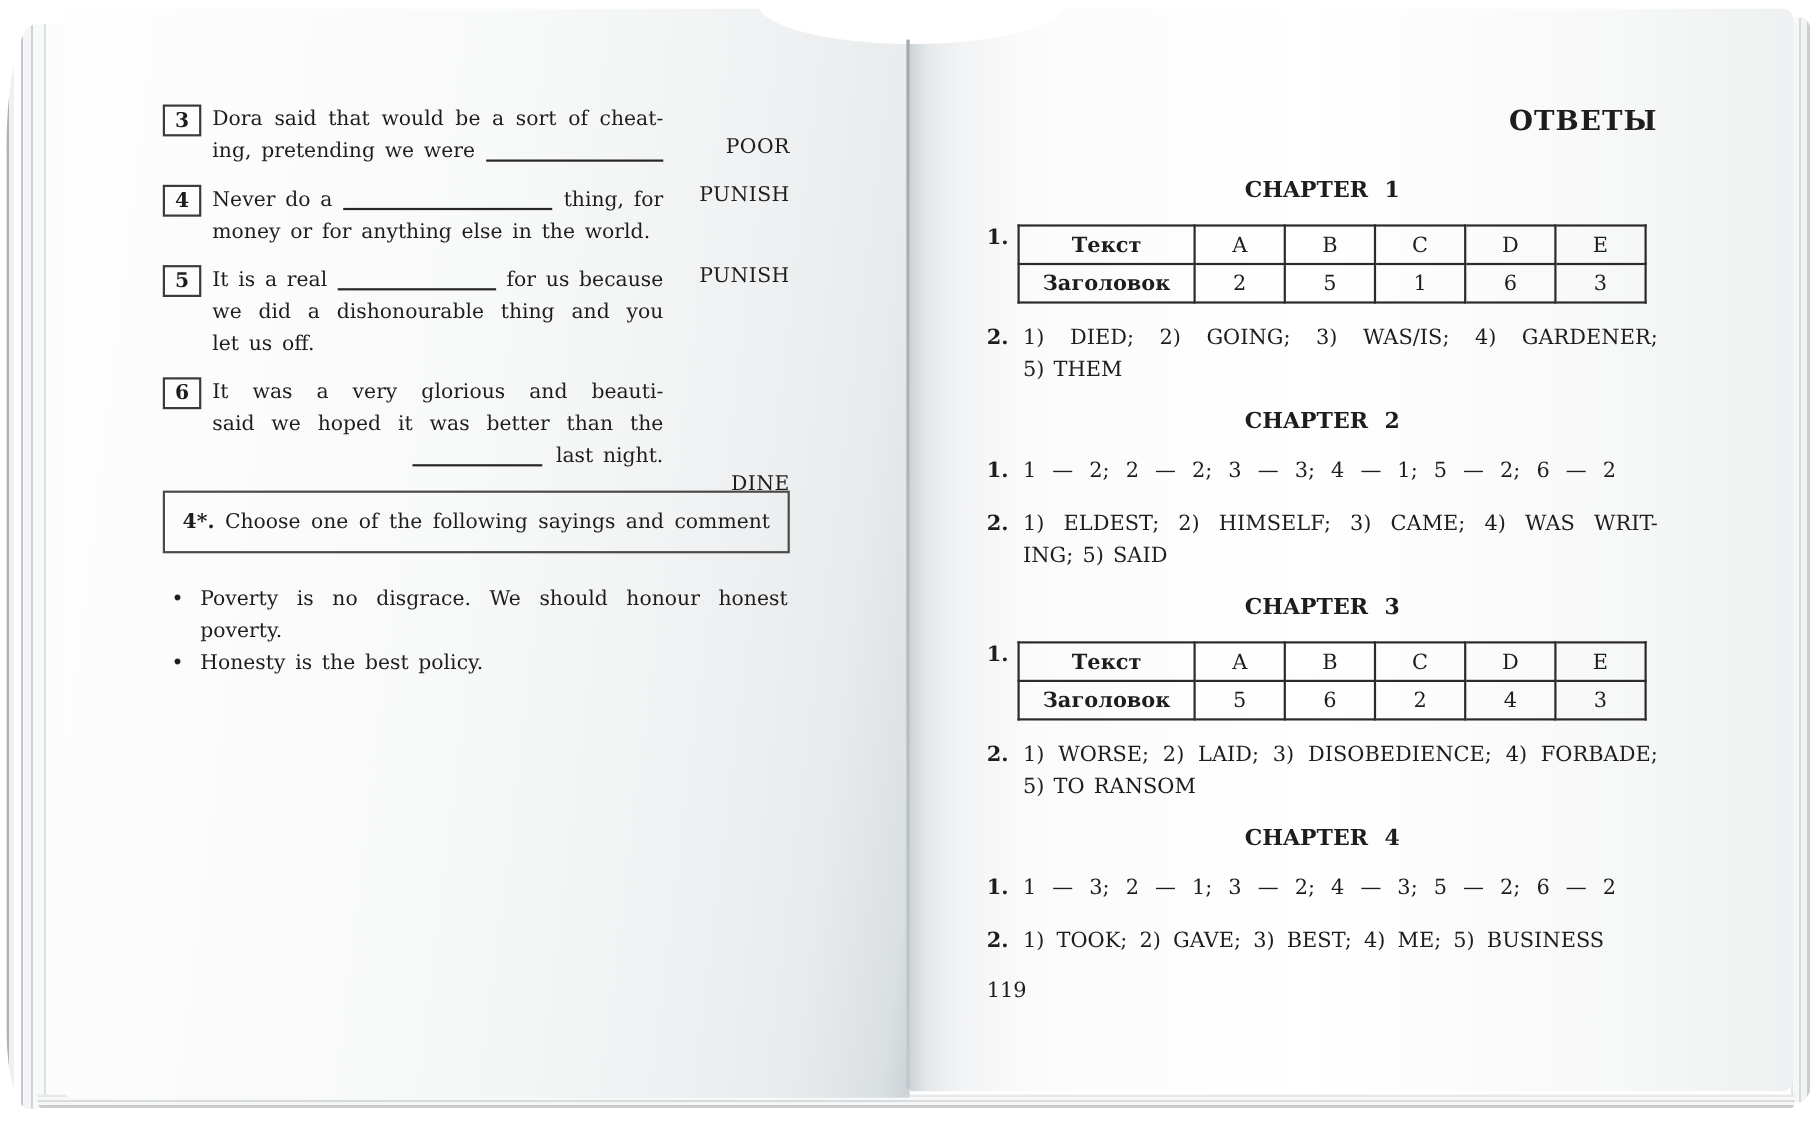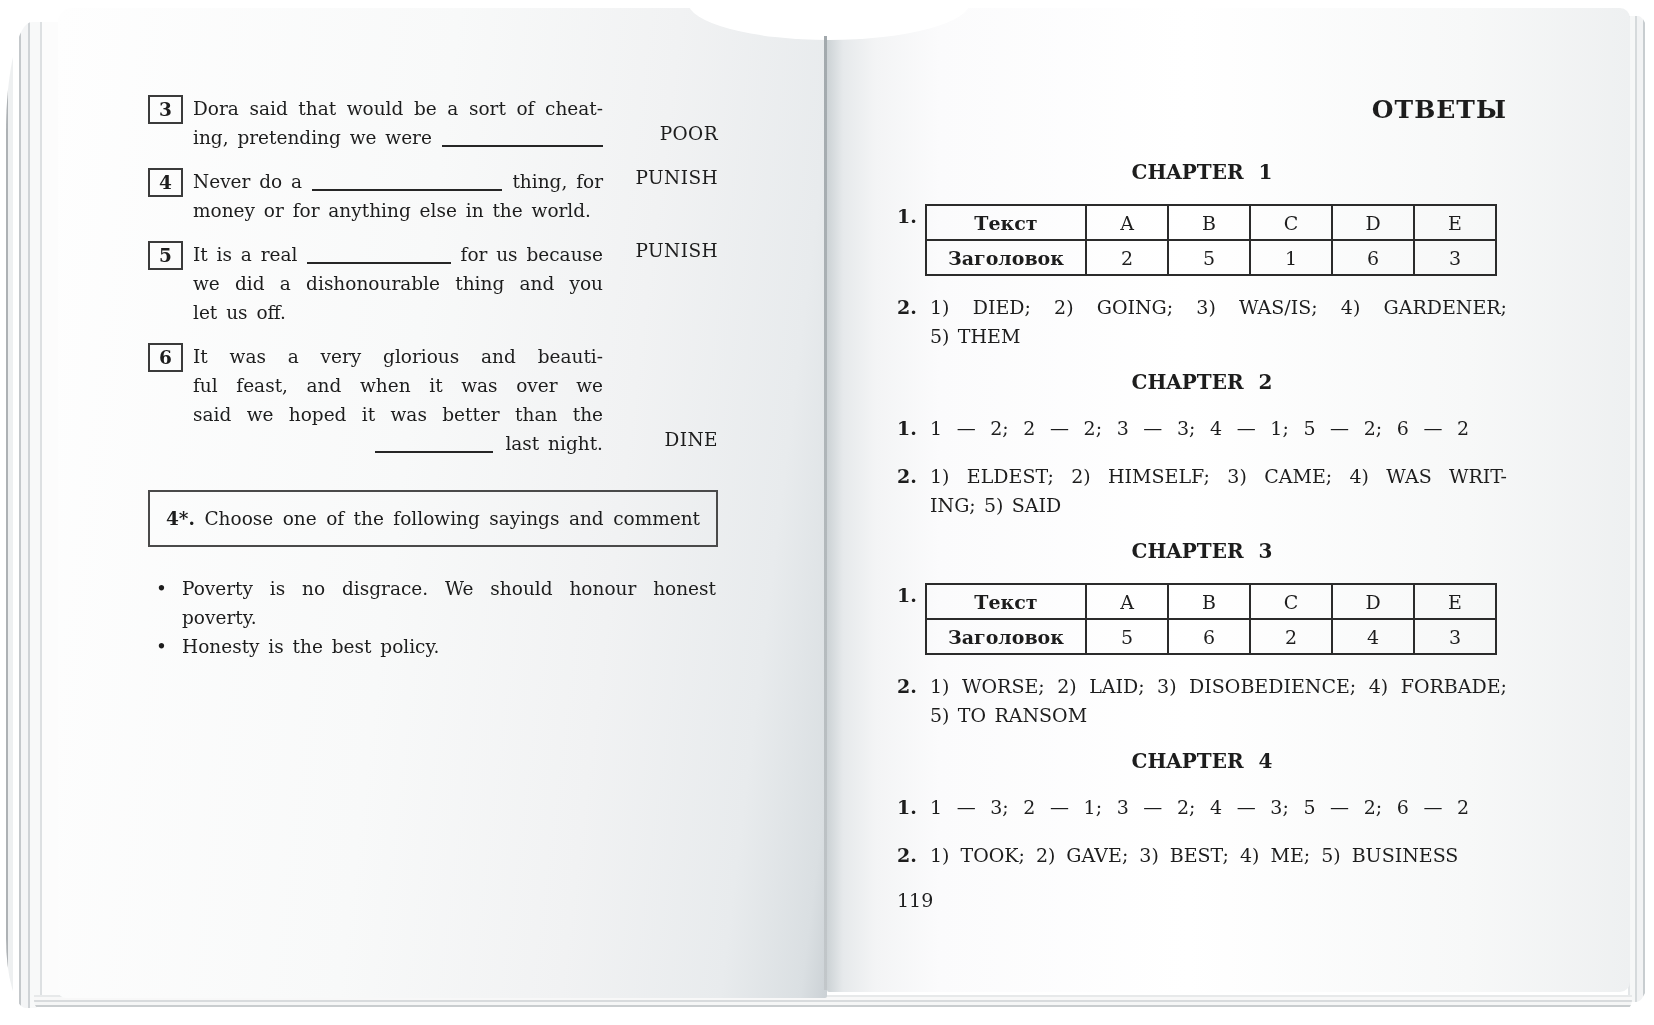--- a/index.html
+++ b/index.html
@@ -32,21 +32,21 @@
   .numbox { flex:none; width:31px; height:25px; border:2px solid #3b3b3b; display:flex; align-items:center; justify-content:center;
     font-weight:bold; font-size:18.5px; margin-top:1px; background:transparent; }
   .exbody { width:410px; font-size:18.5px; line-height:29px; word-spacing:0.16em; }
   .ln { min-height:29px; }
   .jl { text-align:justify; text-align-last:justify; }
   .fx { display:flex;justify-content:flex-end; }
   .bfill { flex:1 1 auto; border-bottom:2px solid #262626; align-self:flex-end; margin-bottom:5px; margin-left:10px; }
   .bmid  { flex:1 1 auto; border-bottom:2px solid #262626; align-self:flex-end; margin-bottom:5px; margin-left:10px; margin-right:10px; }
   .bfix  { flex:none; width:118px; border-bottom:2px solid #262626; align-self:flex-end; margin-bottom:5px; margin-right:12px; }
   .kw { position:absolute; right:0; top:0; font-size:18.5px; letter-spacing:0.4px; }
-  .taskbox { margin-top:32px; border:2px solid #4a4a4a; padding:12px 16px; width:534px; font-size:18.5px; line-height:29px; word-spacing:0.16em; }
+  .taskbox { margin-top:17px; border:2px solid #4a4a4a; padding:12px 16px; width:534px; font-size:18.5px; line-height:29px; word-spacing:0.16em; }
   .bullets { margin-top:27px; }
   .bull { display:flex; margin-bottom:0; }
   .bdot { flex:none; width:26px; padding-left:8px; font-size:18.5px; line-height:29px; }
   .btxt { width:534px; font-size:18.5px; line-height:29px; word-spacing:0.16em; }
 
   
   .rcontent { position:absolute; left:897px; top:95px; width:610px; }
   .rtitle { text-align:right; font-weight:bold; font-size:25px; line-height:30px; letter-spacing:1px; margin-bottom:35px; }
   .chhead { text-align:center; font-weight:bold; font-size:20px; line-height:24px; word-spacing:8px; margin-bottom:20px; }
   .tabrow { display:flex; align-items:flex-start; margin-bottom:17px; }
@@ -119,21 +119,20 @@
       </div>
       <div class="kw" style="top:0">PUNISH</div>
     </div>
 
     <div class="ex">
       <div class="numbox">
         <span>6</span>
       </div>
       <div class="exbody">
         <div class="ln jl">It was a very glorious and beauti-</div>
-        <div class="ln jl">ful feast, and when it was over we</div>
         <div class="ln jl">said we hoped it was better than the</div>
         <div class="ln fx">
           <span class="bfix"></span>
           <span>last night.</span>
         </div>
       </div>
       <div class="kw" style="top:87px">DINE</div>
     </div>
 
     <div class="taskbox">

